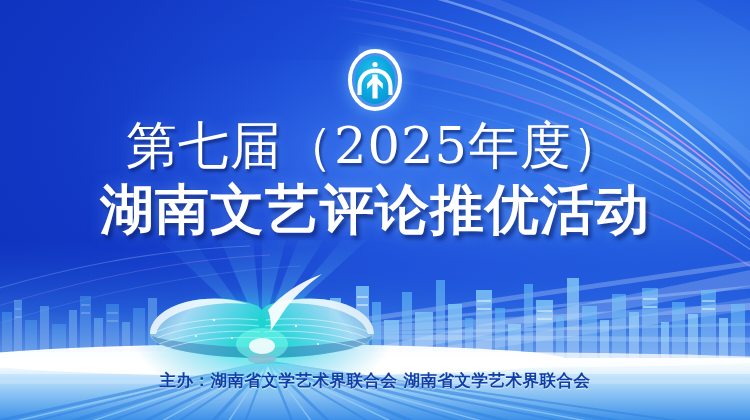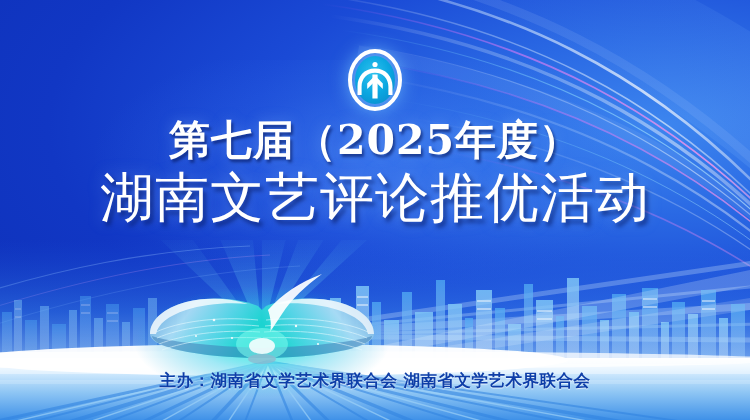--- a/index.html
+++ b/index.html
@@ -31,28 +31,28 @@
   
   .emblem{
     position:absolute;left:50%;top:48px;transform:translateX(-50%);
     width:56px;height:64px;
     filter:drop-shadow(0 0 9px rgba(120,200,255,.85));
   }
 
   
   .title-wrap{position:absolute;left:0;right:0;top:118px;text-align:center;}
   .title-1{
-    font-size:41px;line-height:1.1;letter-spacing:1px;
-    color:#ffffff;font-weight:700;
+    font-size:51px;line-height:1.1;letter-spacing:1px;
+    color:#ffffff;font-weight:400;
     text-shadow:2px 3px 3px rgba(3,20,90,.60), 0 0 14px rgba(150,200,255,.35);
   }
   .title-2{
     margin-top:6px;
     font-size:54px;line-height:1.08;letter-spacing:1px;
-    color:#ffffff;font-weight:400;
+    color:#ffffff;font-weight:700;
     text-shadow:3px 4px 4px rgba(3,20,90,.62), 0 0 16px rgba(150,200,255,.40);
   }
 
   
   .scene{position:absolute;left:0;right:0;bottom:0;height:180px;overflow:hidden;}
   .scene svg{position:absolute;left:0;bottom:0;width:750px;height:180px;}
 
   
   .footer{
     position:absolute;left:0;right:0;bottom:28px;text-align:center;

